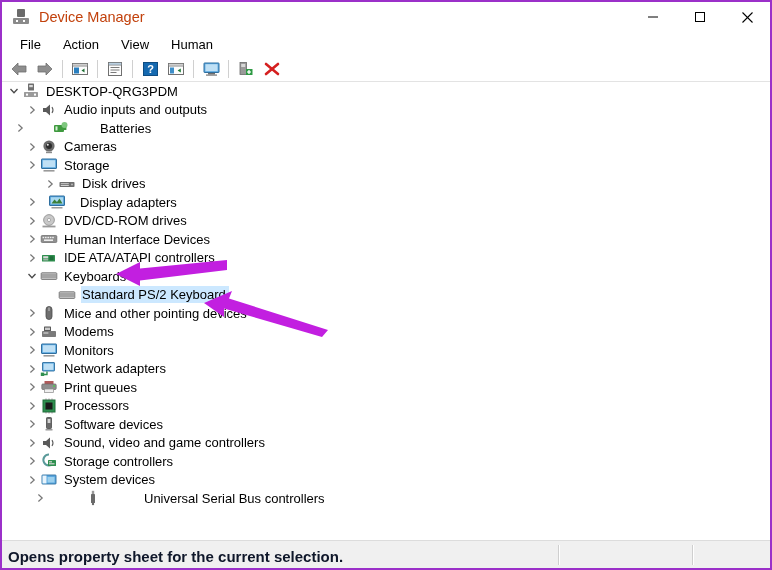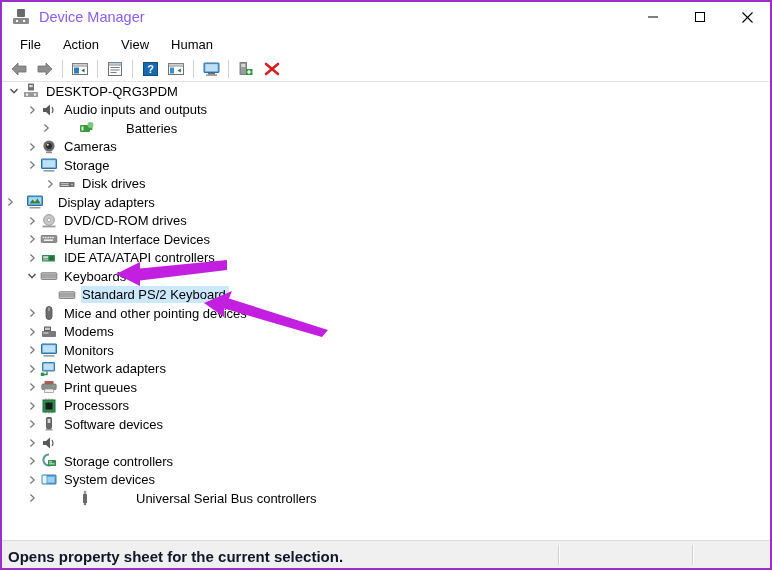--- a/index.html
+++ b/index.html
@@ -59,21 +59,21 @@
     position: absolute;
     top: 12px;
     width: 2px; height: 2px;
     background: #ffffff;
   }
   #title-icon .tic-d1 { left: 4px; }
   #title-icon .tic-d2 { left: 11px; }
   #title-text {
     margin-left: 9px;
     font-size: 14.5px;
-    color: #8b5cf6;
+    color: #c2410c;
     white-space: nowrap;
   }
   .winbtn {
     position: absolute;
     top: 0;
     width: 46px;
     height: 30px;
     display: flex;
     align-items: center;
     justify-content: center;
@@ -392,21 +392,21 @@
       </span>
       <span class="ticon">
         <svg width="18" height="18" viewBox="0 0 18 18">
           <path d="M3 7 L6 7 L10 3.5 L10 14.5 L6 11 L3 11 Z" fill="#5a5a5a"></path>
           <path d="M12 6 Q14 9 12 12" fill="none" stroke="#5a5a5a" stroke-width="1.1"></path>
         </svg>
       </span>
       <span class="trow-label">Audio inputs and outputs</span>
     </div>
 
-    <div class="trow" style="padding-left:36px;gap:24px;">
+    <div class="trow" style="padding-left:10px;gap:24px;">
       <span class="chev">
         <svg width="10" height="10" viewBox="0 0 10 10">
             <path d="M3.4 1.5 L7.2 5 L3.4 8.5" fill="none" stroke="#767676" stroke-width="1.2"></path>
           </svg>
       </span>
       <span class="ticon">
         <svg width="18" height="18" viewBox="0 0 18 18">
           <rect x="2" y="6" width="10" height="7" rx="1" fill="#3f9a3f"></rect>
           <rect x="12" y="8" width="2.4" height="3" fill="#3f9a3f"></rect>
           <circle cx="12.5" cy="6" r="3" fill="#7ec77e"></circle>
@@ -459,21 +459,21 @@
         <svg width="18" height="18" viewBox="0 0 18 18">
           <rect x="1.5" y="7" width="15" height="5" rx="0.8" fill="#6f6f6f"></rect>
           <rect x="2.8" y="8.2" width="8" height="1" fill="#d0d0d0"></rect>
           <rect x="2.8" y="10" width="8" height="1" fill="#d0d0d0"></rect>
           <circle cx="14" cy="9.5" r="1" fill="#b8b8b8"></circle>
         </svg>
       </span>
       <span class="trow-label">Disk drives</span>
     </div>
 
-    <div class="trow" style="gap:8px;">
+    <div class="trow" style="padding-left:22px;gap:8px;">
       <span class="chev">
         <svg width="10" height="10" viewBox="0 0 10 10">
             <path d="M3.4 1.5 L7.2 5 L3.4 8.5" fill="none" stroke="#767676" stroke-width="1.2"></path>
           </svg>
       </span>
       <span class="ticon">
         <svg width="18" height="18" viewBox="0 0 18 18">
           <rect x="1.5" y="3" width="15" height="9.5" rx="0.5" fill="#4f9fd8" stroke="#2f6f9f" stroke-width="1"></rect>
           <rect x="2.8" y="4.2" width="12.4" height="7" fill="#a9d8f0"></rect>
           <path d="M3.5 10.5 L6.5 6.5 L9 9 L11.5 5.5 L14.5 10.5 Z" fill="#3a7f3a"></path>
@@ -689,20 +689,21 @@
         <svg width="10" height="10" viewBox="0 0 10 10">
             <path d="M3.4 1.5 L7.2 5 L3.4 8.5" fill="none" stroke="#767676" stroke-width="1.2"></path>
           </svg>
       </span>
       <span class="ticon">
         <svg width="18" height="18" viewBox="0 0 18 18">
           <path d="M3 7 L6 7 L10 3.5 L10 14.5 L6 11 L3 11 Z" fill="#5a5a5a"></path>
           <path d="M12 6 Q14 9 12 12" fill="none" stroke="#5a5a5a" stroke-width="1.1"></path>
         </svg>
       </span>
+      <span class="trow-label">Sound, video and game controllers</span>
     </div>
 
     <div class="trow" style="padding-left:22px;">
       <span class="chev">
         <svg width="10" height="10" viewBox="0 0 10 10">
             <path d="M3.4 1.5 L7.2 5 L3.4 8.5" fill="none" stroke="#767676" stroke-width="1.2"></path>
           </svg>
       </span>
       <span class="ticon">
         <svg width="18" height="18" viewBox="0 0 18 18">
@@ -724,21 +725,21 @@
       <span class="ticon">
         <svg width="18" height="18" viewBox="0 0 18 18">
           <rect x="2" y="4" width="14" height="9" rx="0.6" fill="#5ba8e0" stroke="#2f6f9f" stroke-width="0.9"></rect>
           <rect x="2.5" y="4.6" width="4" height="7.8" fill="#e8f4fc"></rect>
           <rect x="7.5" y="6" width="7" height="5.5" fill="#9cd0ee"></rect>
         </svg>
       </span>
       <span class="trow-label">System devices</span>
     </div>
 
-    <div class="trow" style="padding-left:22px;gap:36px;">
+    <div class="trow" style="padding-left:30px;gap:36px;">
       <span class="chev">
         <svg width="10" height="10" viewBox="0 0 10 10">
             <path d="M3.4 1.5 L7.2 5 L3.4 8.5" fill="none" stroke="#767676" stroke-width="1.2"></path>
           </svg>
       </span>
       <span class="ticon">
         <svg width="18" height="18" viewBox="0 0 18 18">
           <rect x="7" y="5" width="4" height="9" rx="0.6" fill="#6a6a6a"></rect>
           <rect x="7.8" y="1.8" width="2.4" height="3.2" fill="#9a9a9a"></rect>
           <circle cx="9" cy="15" r="1.2" fill="#6a6a6a"></circle>

